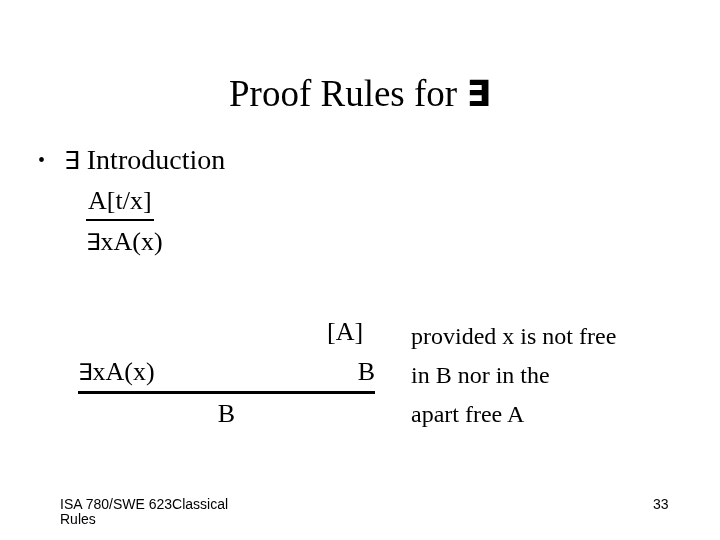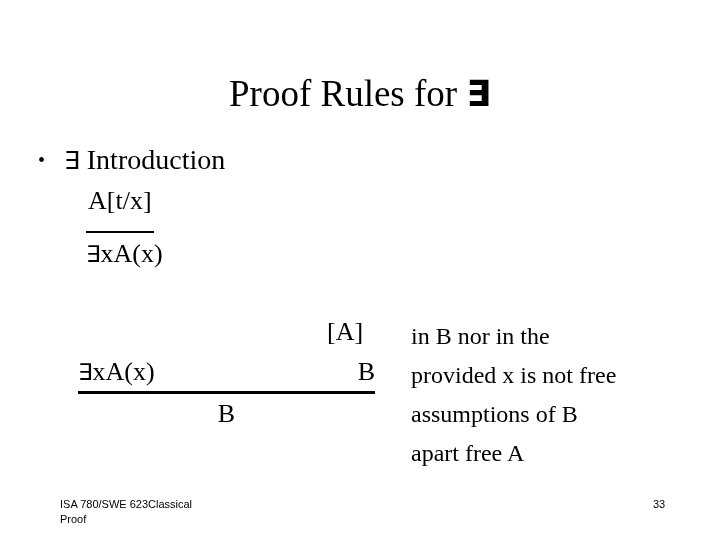--- a/index.html
+++ b/index.html
@@ -61,21 +61,21 @@
     position: absolute;
     left: 86px;
     top: 184px;
     font-size: 26px;
     line-height: 34px;
     white-space: nowrap;
   }
   .rule-intro .premise {
     display: inline-block;
     border-bottom: 2px solid #000000;
-    padding: 0 2px 13px 2px;
+    padding: 0 2px 1px 2px;
   }
   .rule-intro .conclusion {
     display: block;
     margin-top: 4px;
     padding-left: 0px;
   }
   .sym {
     font-family: "DejaVu Sans", "Liberation Sans", sans-serif;
     font-size: 23px;
   }
@@ -131,21 +131,21 @@
     width: 300px;
     font-size: 24px;
     line-height: 39px;
   }
   .side-note div { white-space: nowrap; }
 
   
   .footer {
     position: absolute;
     font-family: "Liberation Sans", "DejaVu Sans", sans-serif;
-    font-size: 11px;
+    font-size: 14px;
     line-height: 15px;
     color: #000000;
   }
   #footer-left   { left: 60px;  top: 497px; width: 230px; }
   #footer-center { left: 303px; top: 497px; width: 260px; }
   #footer-right  { left: 645px; top: 497px; width: 60px; margin-left: 8px; }
 </style>
 </head>
 <body>
 
@@ -168,25 +168,24 @@
   <div class="elim-assump">[A]</div>
 
   <div class="elim-row">
     <span class="left"><span class="sym">∃</span><span>xA(x)</span></span>
     <span class="right">B</span>
   </div>
 
   <div class="elim-concl">B</div>
 
   <div class="side-note">
+    <div>provided x is not free</div>
     <div>in B nor in the</div>
-    <div>provided x is not free</div>
-    <div>assumptions of B</div>
     <div>apart free A</div>
   </div>
 
   <div class="footer" id="footer-left">
     <div>ISA 780/SWE 623Classical</div>
-    <div>Proof</div>
+    <div>Rules</div>
   </div>
   <div class="footer" id="footer-right">33</div>
 
 </div>
 
 </body></html>

